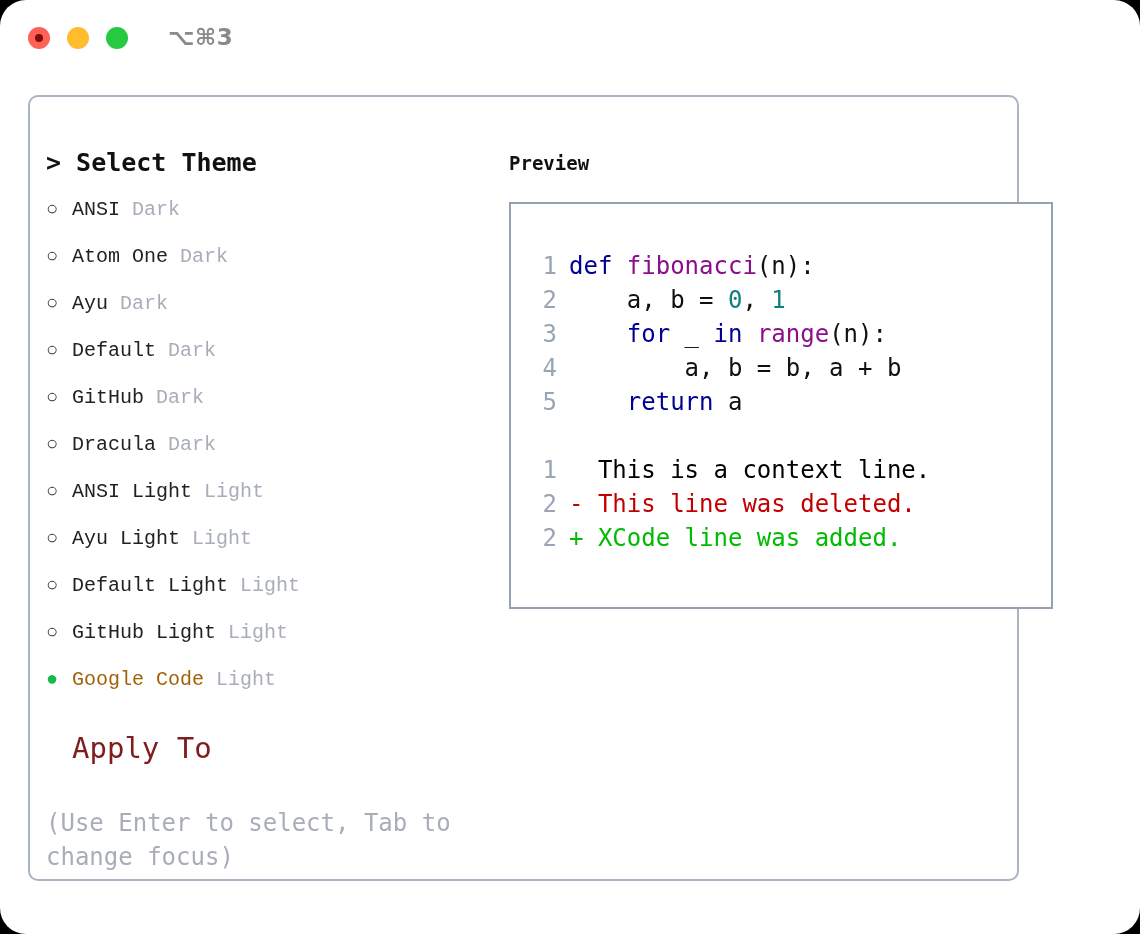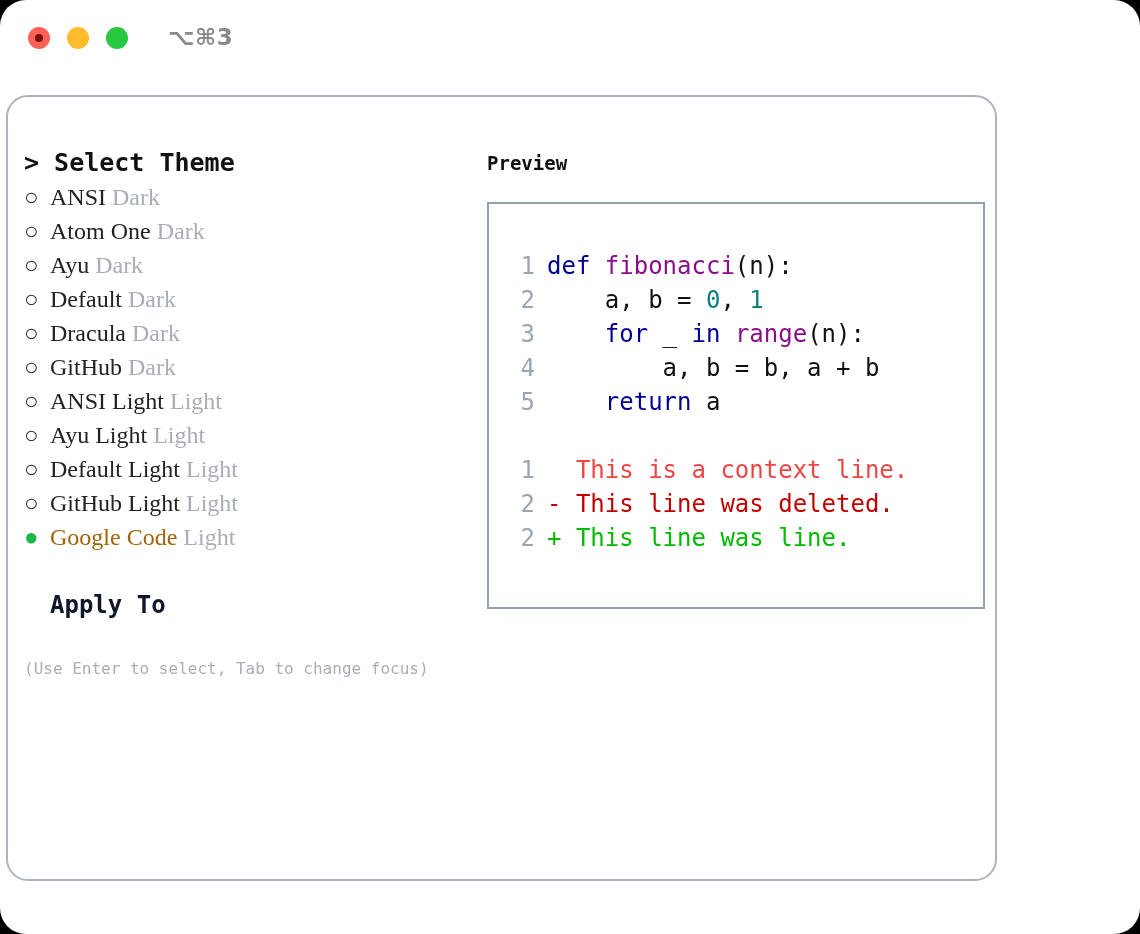--- a/index.html
+++ b/index.html
@@ -57,75 +57,75 @@
     font-size: 23px;
     letter-spacing: 0.5px;
     color: #8a8a8a;
     font-family: "DejaVu Sans", sans-serif;
     font-weight: 600;
   }
 
   
   #main-panel {
     position: absolute;
-    left: 6px;
+    left: 28px;
     top: 95px;
     width: 991px;
     height: 786px;
     border: 2px solid #aab4c2;
-    border-radius: 22px;
+    border-radius: 10px;
     box-sizing: border-box;
     background: #ffffff;
   }
 
   
   #theme-column {
     position: absolute;
     left: 16px;
     top: 49px;
     width: 450px;
   }
   .section-head {
     font-size: 25px;
     font-weight: bold;
     color: #111111;
     line-height: 34px;
     white-space: pre;
     font-family: "DejaVu Sans Mono", monospace;
   }
   .opt-row {
-    font-size: 24px;
+    font-size: 20px;
     line-height: 34px;
     color: #222222;
     white-space: pre;
-    font-family: Liberation Serif, serif;
+    font-family: Liberation Mono, monospace;
+    margin-top: 13px;
   }
   .bullet {
     display: inline-block;
     width: 26px;
     color: #333333;
   }
   .bullet.selected { color: #18b84a; }
   .opt-label.selected { color: #a16207; }
   .opt-cat {
     color: #a8adb8;
   }
   #apply-head {
-    font-size: 24px;
-    line-height: 34px;
-    color: #0f172a;
+    font-size: 29px;
+    line-height: 34px;
+    color: #7f1d1d;
     white-space: pre;
     padding-left: 26px;
     font-family: "DejaVu Sans Mono", monospace;
-    font-weight: bold;
   }
   #apply-section { margin-top: 34px; }
   #hint-text {
-    margin-top: 30px;
-    font-size: 16px;
+    margin-top: 41px;
+    font-size: 24px;
     line-height: 34px;
     color: #a8adb8;
     width: 410px;
     font-family: "DejaVu Sans Mono", monospace;
   }
 
   
   #preview-column {
     position: absolute;
     left: 479px;
@@ -134,21 +134,21 @@
   }
   #preview-head {
     font-size: 19px;
     font-weight: bold;
     color: #111111;
     line-height: 34px;
     font-family: "DejaVu Sans Mono", monospace;
   }
   #code-box {
     margin-top: 22px;
-    width: 498px;
+    width: 544px;
     height: 407px;
     border: 2px solid #93a1b3;
     box-sizing: border-box;
     background: #ffffff;
     position: relative;
   }
   #code-inner {
     position: absolute;
     left: 18px;
     top: 45px;
@@ -165,21 +165,21 @@
     display: inline-block;
     width: 28px;
     text-align: right;
     color: #9aa5b4;
     margin-right: 12px;
   }
   .kw  { color: #000093; }
   .fn  { color: #8a0f8a; }
   .num { color: #0f8080; }
   .plain { color: #101010; }
-  .diff-ctx { color: #ef4444; }
+  .diff-ctx { color: #000000; }
   .diff-del { color: #c20000; }
   .diff-add { color: #00bb00; }
   .blank-line { height: 34px; }
 </style>
 </head>
 <body>
 
 <div id="app-window">
 
   <div id="title-bar">
@@ -191,22 +191,22 @@
 
   <div id="main-panel">
 
     <div id="theme-column">
       <div class="section-head">&gt; Select Theme</div>
       <div id="theme-options">
           <div class="opt-row"><span class="bullet">○</span><span class="opt-label">ANSI</span><span class="opt-cat"> Dark</span></div>
           <div class="opt-row"><span class="bullet">○</span><span class="opt-label">Atom One</span><span class="opt-cat"> Dark</span></div>
           <div class="opt-row"><span class="bullet">○</span><span class="opt-label">Ayu</span><span class="opt-cat"> Dark</span></div>
           <div class="opt-row"><span class="bullet">○</span><span class="opt-label">Default</span><span class="opt-cat"> Dark</span></div>
+          <div class="opt-row"><span class="bullet">○</span><span class="opt-label">GitHub</span><span class="opt-cat"> Dark</span></div>
           <div class="opt-row"><span class="bullet">○</span><span class="opt-label">Dracula</span><span class="opt-cat"> Dark</span></div>
-          <div class="opt-row"><span class="bullet">○</span><span class="opt-label">GitHub</span><span class="opt-cat"> Dark</span></div>
           <div class="opt-row"><span class="bullet">○</span><span class="opt-label">ANSI Light</span><span class="opt-cat"> Light</span></div>
           <div class="opt-row"><span class="bullet">○</span><span class="opt-label">Ayu Light</span><span class="opt-cat"> Light</span></div>
           <div class="opt-row"><span class="bullet">○</span><span class="opt-label">Default Light</span><span class="opt-cat"> Light</span></div>
           <div class="opt-row"><span class="bullet">○</span><span class="opt-label">GitHub Light</span><span class="opt-cat"> Light</span></div>
           <div class="opt-row"><span class="bullet selected">●</span><span class="opt-label selected">Google Code</span><span class="opt-cat"> Light</span></div>
         </div>
 
       <div id="apply-section">
         <div id="apply-head">Apply To</div>
         <div id="apply-options">
@@ -224,20 +224,20 @@
               <div class="code-line"><span class="ln">1</span><span class="kw">def </span><span class="fn">fibonacci</span><span class="plain">(n):</span></div>
               <div class="code-line"><span class="ln">2</span><span class="plain">    a, b = </span><span class="num">0</span><span class="plain">, </span><span class="num">1</span></div>
               <div class="code-line"><span class="ln">3</span><span class="plain">    </span><span class="kw">for</span><span class="plain"> _ </span><span class="kw">in</span><span class="plain"> </span><span class="fn">range</span><span class="plain">(n):</span></div>
               <div class="code-line"><span class="ln">4</span><span class="plain">        a, b = b, a + b</span></div>
               <div class="code-line"><span class="ln">5</span><span class="plain">    </span><span class="kw">return</span><span class="plain"> a</span></div>
             </div>
           <div class="blank-line"></div>
           <div id="diff-lines">
               <div class="code-line"><span class="ln">1</span><span class="diff-ctx">  </span><span class="diff-ctx">This is a context line.</span></div>
               <div class="code-line"><span class="ln">2</span><span class="diff-del">- </span><span class="diff-del">This line was deleted.</span></div>
-              <div class="code-line"><span class="ln">2</span><span class="diff-add">+ </span><span class="diff-add">This line was line.</span></div>
+              <div class="code-line"><span class="ln">2</span><span class="diff-add">+ </span><span class="diff-add">XCode line was added.</span></div>
             </div>
         </div>
       </div>
     </div>
 
   </div>
 </div>
 
 </body></html>

